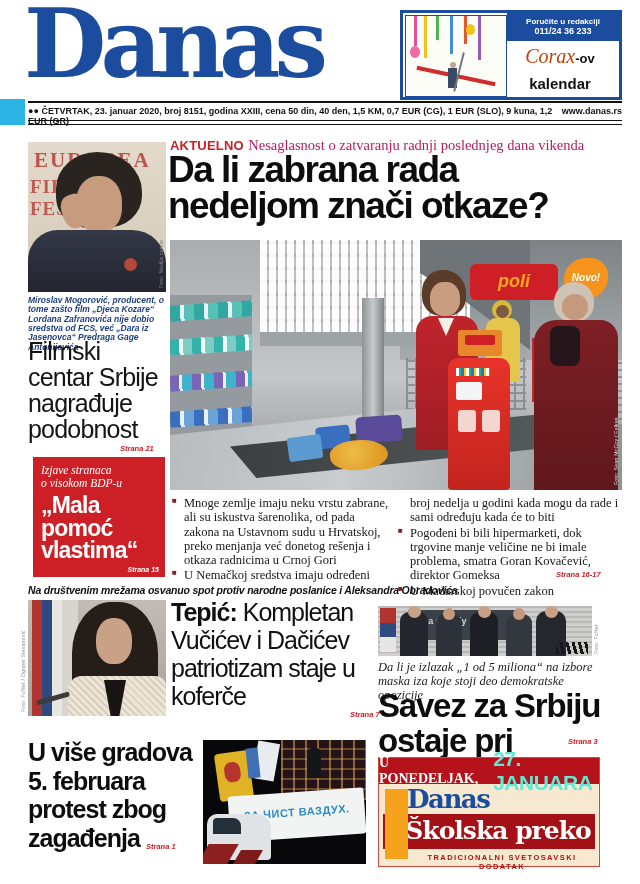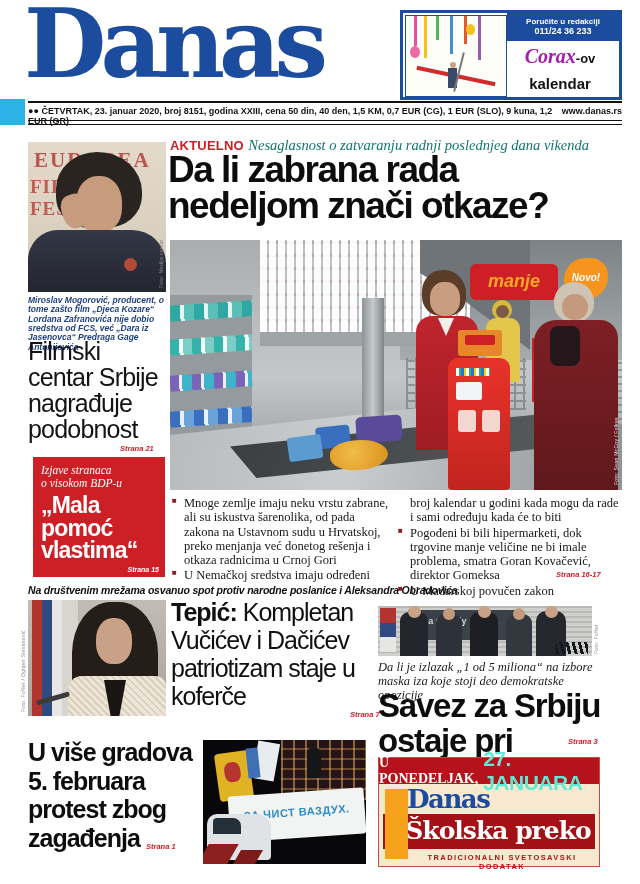--- a/index.html
+++ b/index.html
@@ -39,56 +39,56 @@
       <span class="abs" style="left:10px;top:58px;width:80px;height:4px;background:#d22b2b;transform:rotate(12deg);"></span>
       <span class="abs" style="left:42px;top:52px;width:9px;height:20px;background:#3a4a66;"></span>
       <span class="abs" style="left:44px;top:46px;width:6px;height:6px;border-radius:50%;background:#caa287;"></span>
       <span class="abs" style="left:52px;top:36px;width:2px;height:40px;background:#777;transform:rotate(14deg);"></span>
     </div>
     <div class="abs" style="right:0;top:0;width:112px;height:28px;background:#1b4c9e;color:#fff;text-align:center;">
       <div style="font-size:8px;font-weight:bold;padding-top:4px;">Poručite u redakciji</div>
       <div style="font-size:9px;font-weight:bold;">011/24 36 233</div>
     </div>
     <div class="abs" style="right:4px;top:32px;width:110px;text-align:center;">
-      <span class="serif" style="font-style:italic;font-weight:bold;font-size:20px;color:#a21caf;">Corax</span><span style="font-weight:bold;font-size:13px;color:#111;">-ov</span>
+      <span class="serif" style="font-style:italic;font-weight:normal;font-size:20px;color:#c2410c;">Corax</span><span style="font-weight:bold;font-size:13px;color:#111;">-ov</span>
     </div>
     <div class="abs" style="right:4px;top:62px;width:110px;text-align:center;font-size:15px;font-weight:bold;color:#111;">kalendar</div>
   </div>
 
   <span class="abs" style="left:0;top:99px;width:25px;height:26px;background:#2bb3e6;"></span>
 
   <div class="rule" style="left:28px;top:101px;width:594px;height:2px;"></div>
   <div class="abs" style="left:28px;top:106px;width:594px;display:flex;justify-content:space-between;font-size:9px;font-weight:bold;color:#111;">
     <span><span>●●</span> <span>ČETVRTAK, 23. januar 2020, broj 8151, godina XXIII, cena 50 din, 40 den, 1,5 KM, 0,7 EUR (CG), 1 EUR (SLO), 9 kuna, 1,2 EUR (GR)</span></span>
     <span>www.danas.rs</span>
   </div>
   <div class="rule" style="left:28px;top:120px;width:594px;height:1px;"></div>
   <div class="rule" style="left:28px;top:124px;width:594px;height:1px;"></div>
 
   <div class="abs" style="left:170px;top:136px;width:452px;">
     <span style="color:#cc2026;font-weight:bold;font-size:13px;letter-spacing:.2px;">AKTUELNO</span>
-    <span class="serif" style="font-style:italic;font-size:14.5px;color:#0f766e;margin-top:24px;">Nesaglasnost o zatvaranju radnji poslednjeg dana vikenda</span>
+    <span class="serif" style="font-size:14.5px;color:#be185d;margin-top:24px;">Nesaglasnost o zatvaranju radnji poslednjeg dana vikenda</span>
   </div>
   <div class="abs pre" style="left:168px;top:152px;width:460px;font-size:37px;font-weight:bold;color:#0d0d0d;letter-spacing:-1.5px;line-height:.98;">Da li zabrana rada
 nedeljom znači otkaze?</div>
 
   <div class="photo" style="left:170px;top:240px;width:452px;height:250px;background:linear-gradient(180deg,#a9adb0 0%,#c3c7c9 55%,#8d9194 100%);">
     <div class="abs" style="left:230px;top:0;width:222px;height:120px;background:linear-gradient(180deg,#7c8285,#a7abad);"></div>
     <div class="abs" style="left:0;top:55px;width:82px;height:195px;background:#959a9e;">
       <div style="position:absolute;left:0;top:8px;width:82px;height:16px;background:repeating-linear-gradient(90deg,#2ea8a0 0 10px,#e8f4f2 10px 14px,#59c0b8 14px 24px);transform:rotate(-4deg);"></div>
       <div style="position:absolute;left:0;top:42px;width:82px;height:16px;background:repeating-linear-gradient(90deg,#34b3aa 0 9px,#f0faf8 9px 13px,#7ccdc6 13px 22px);transform:rotate(-4deg);"></div>
       <div style="position:absolute;left:0;top:78px;width:82px;height:16px;background:repeating-linear-gradient(90deg,#7a64b8 0 9px,#eef 9px 12px,#3fb3c9 12px 22px);transform:rotate(-4deg);"></div>
       <div style="position:absolute;left:0;top:114px;width:82px;height:16px;background:repeating-linear-gradient(90deg,#3a6fc0 0 10px,#e8f0fa 10px 14px,#69a3d8 14px 24px);transform:rotate(-4deg);"></div>
       <div style="position:absolute;left:0;top:160px;width:82px;height:14px;background:repeating-linear-gradient(90deg,#c9452f 0 9px,#f7e9d8 9px 13px,#e0a22e 13px 22px);transform:rotate(-4deg);"></div>
     </div>
     <div class="abs" style="left:90px;top:0;width:210px;height:92px;background:#d9dbdc;border-bottom:14px solid #9ea3a6;
                 background-image:repeating-linear-gradient(90deg,rgba(255,255,255,.9) 0 7px,rgba(160,160,165,.55) 7px 9px),repeating-linear-gradient(0deg,rgba(255,255,255,.35) 0 10px,rgba(150,60,60,.25) 10px 13px);"></div>
     <div class="abs" style="left:250px;top:0;width:110px;height:110px;background:#6e7478;clip-path:polygon(0 0,100% 0,100% 100%,40% 55%,0 30%);"></div>
     <div class="abs" style="left:300px;top:24px;width:88px;height:36px;background:#cf1f26;border-radius:6px;text-align:center;">
-      <span style="color:#f7a823;font-weight:bold;font-size:18px;font-style:italic;line-height:34px;">manje</span>
+      <span style="color:#f7a823;font-weight:bold;font-size:18px;font-style:italic;line-height:34px;">poli</span>
     </div>
     <div class="abs" style="left:394px;top:18px;width:44px;height:42px;background:#f7941d;border-radius:50% 40% 55% 45%;text-align:center;">
       <span style="color:#fff;font-weight:bold;font-style:italic;font-size:10px;line-height:40px;">Novo!</span>
     </div>
     <div class="abs" style="left:362px;top:98px;width:34px;height:64px;background:#c5252b;text-align:center;padding-top:6px;box-sizing:border-box;">
       <div style="color:#fff;font-weight:bold;font-size:10px;font-style:italic;">- 20 %</div>
       <div style="margin:4px auto 0;width:22px;height:3px;background:#f2cf9b;"></div>
       <div style="margin:3px auto 0;width:22px;height:3px;background:#f2cf9b;"></div>
       <div style="margin:5px auto 0;width:14px;height:10px;background:#e8a23a;border-radius:50%;"></div>
     </div>
@@ -132,21 +132,21 @@
     <div class="abs" style="left:160px;top:200px;width:58px;height:30px;background:radial-gradient(circle at 40% 40%,#f0bd45,#d98f1c);border-radius:45% 55% 50% 50%;transform:rotate(-5deg);"></div>
     <div class="abs" style="left:118px;top:196px;width:34px;height:24px;background:#5b9bd0;border-radius:3px;transform:rotate(-8deg);"></div>
     <span class="vcred" style="left:444px;top:160px;height:85px;color:#e9e9e9;">Foto: Sean McCoy / Folkes</span>
   </div>
 
   <div class="abs serif" style="left:172px;top:496px;width:218px;font-size:12.5px;line-height:1.14;color:#161616;">
     <p class="bi">Mnoge zemlje imaju neku vrstu zabrane, ali su iskustva šarenolika, od pada zakona na Ustavnom sudu u Hrvatskoj, preko menjanja već donetog rešenja i otkaza radnicima u Crnoj Gori</p>
     <p class="bi">U Nemačkoj sredstva imaju određeni</p>
   </div>
   <div class="abs serif" style="left:398px;top:496px;width:226px;font-size:12.5px;line-height:1.14;color:#161616;">
-    <p class="bi nb">broj kalendar u godini kada mogu da rade i sami određuju kada će to biti</p>
+    <p class="bi nb">broj nedelja u godini kada mogu da rade i sami određuju kada će to biti</p>
     <p class="bi">Pogođeni bi bili hipermarketi, dok trgovine manje veličine ne bi imale problema, smatra Goran Kovačević, direktor Gomeksa</p>
     <p class="bi">U Mađarskoj povučen zakon</p>
   </div>
   <span class="pageref" style="left:556px;top:570px;">Strana 16-17</span>
 
   <div class="photo" style="left:28px;top:142px;width:138px;height:150px;background:linear-gradient(180deg,#e3dacb,#d4c9b8);">
     <span class="abs serif" style="left:6px;top:6px;font-size:21px;font-weight:bold;color:#b5342f;opacity:.8;letter-spacing:2px;">EUROPEA</span>
     <span class="abs serif" style="left:2px;top:34px;font-size:19px;font-weight:bold;color:#b5342f;opacity:.75;letter-spacing:1px;">FILM FESTIVA</span>
     <span class="abs" style="left:28px;top:10px;width:86px;height:76px;background:#2a2420;border-radius:48% 52% 42% 40%;"></span>
     <span class="abs" style="left:48px;top:34px;width:46px;height:56px;background:#c79b7e;border-radius:46% 46% 42% 42%;"></span>
@@ -204,21 +204,21 @@
     <span class="abs" style="left:178px;top:36px;width:32px;height:12px;background:repeating-linear-gradient(75deg,#15171a 0 3px,transparent 3px 6px);"></span>
   </div>
   <span class="vcred" style="left:594px;top:608px;height:46px;">Foto: FoNet</span>
   <div class="abs serif pre" style="left:378px;top:660px;width:230px;font-style:italic;font-size:12.5px;line-height:1.12;color:#1c1c1c;">Da li je izlazak „1 od 5 miliona“ na izbore
 maska iza koje stoji deo demokratske opozicije</div>
   <div class="abs pre" style="left:378px;top:689px;width:230px;font-size:33px;font-weight:bold;color:#0d0d0d;letter-spacing:-1.2px;line-height:1.05;">Savez za Srbiju
 ostaje pri bojkotu</div>
   <span class="pageref" style="left:568px;top:737px;">Strana 3</span>
 
   <div class="abs" style="left:378px;top:757px;width:222px;height:110px;background:#f7e9cf;border:1px solid #d0493f;box-sizing:border-box;">
-    <div style="position:absolute;left:0;top:0;width:100%;height:26px;background:#b6121b;display:flex;align-items:center;justify-content:center;gap:5px;">
+    <div style="position:absolute;left:0;top:0;width:100%;height:26px;background:#b6121b;display:flex;align-items:center;justify-content:center;gap:15px;">
       <span class="serif" style="color:#fff;font-weight:bold;font-size:14px;">U PONEDELJAK,</span>
       <span style="color:#5eead4;font-weight:bold;font-size:21px;letter-spacing:-0.5px;">27. JANUARA</span>
     </div>
     <span class="abs" style="left:6px;top:31px;width:23px;height:70px;background:#f6a21d;z-index:2;"></span>
     <span class="abs slab" style="left:28px;top:26px;font-size:26px;font-weight:800;color:#1b4c9e;letter-spacing:-1.5px;z-index:3;">Danas</span>
     <div class="abs" style="left:4px;top:56px;width:212px;height:35px;background:#a31116;z-index:1;">
       <span class="slab" style="display:block;text-align:center;padding-left:18px;color:#fff;font-weight:800;font-size:25px;letter-spacing:-1px;line-height:34px;">Školska preko</span>
     </div>
     <div class="abs" style="left:28px;top:95px;width:190px;text-align:center;font-size:7.5px;font-weight:bold;letter-spacing:1.4px;color:#b01116;">TRADICIONALNI SVETOSAVSKI DODATAK</div>
   </div>

